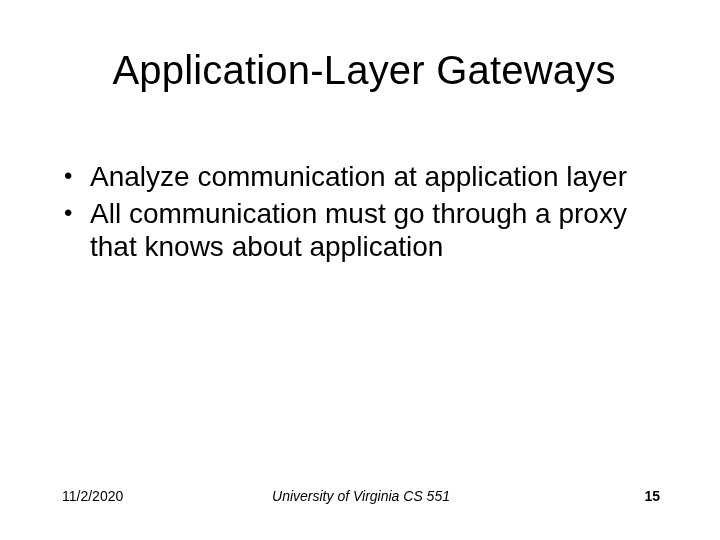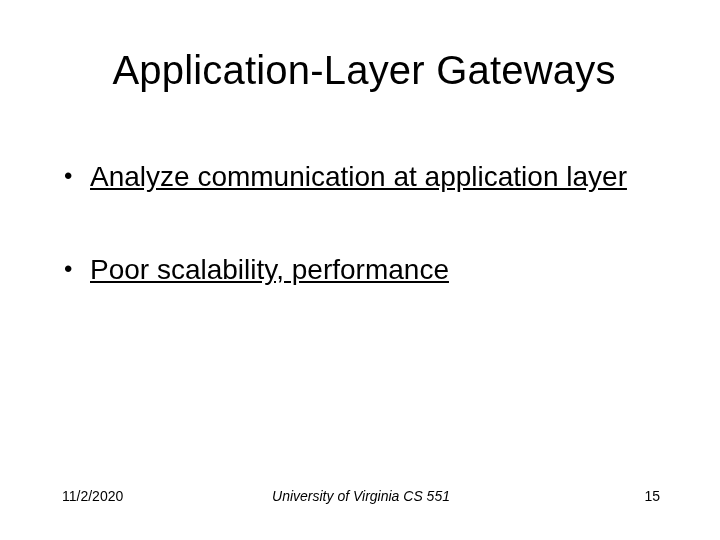--- a/index.html
+++ b/index.html
@@ -38,21 +38,20 @@
   }
   ul.bullets {
     list-style: none;
     margin: 0;
     padding: 0;
   }
   ul.bullets li {
     position: relative;
     padding-left: 28px;
     margin-bottom: 4px;
-    text-decoration: underline;
   }
   ul.bullets li::before {
     content: "•";
     position: absolute;
     left: 2px;
     top: 0;
     font-size: 24px;
     line-height: 1.3;
   }
   .gap {
@@ -70,37 +69,35 @@
     gap: 16px;
   }
   .footer .center {
     position: absolute;
     left: 0;
     right: 0;
     text-align: center;
     font-style: italic;
   }
   .footer .left { position: relative; z-index: 1; }
-  .footer .right { position: relative; z-index: 1; }
+  .footer .right { position: relative; z-index: 1; font-weight: bold; }
 </style>
 </head>
 <body>
 
 <div class="slide">
 
   <div class="title">Application-Layer Gateways</div>
 
   <div class="body">
     <ul class="bullets">
       <li>Analyze communication at application layer</li>
+      <li>All communication must go through a proxy that knows about application</li>
     </ul>
     <div class="gap"></div>
-    <ul class="bullets">
-      <li>Poor scalability, performance</li>
-    </ul>
   </div>
 
   <div class="footer">
     <span class="left">11/2/2020</span>
     <span class="center">University of Virginia CS 551</span>
     <span class="right">15</span>
   </div>
 
 </div>
 

